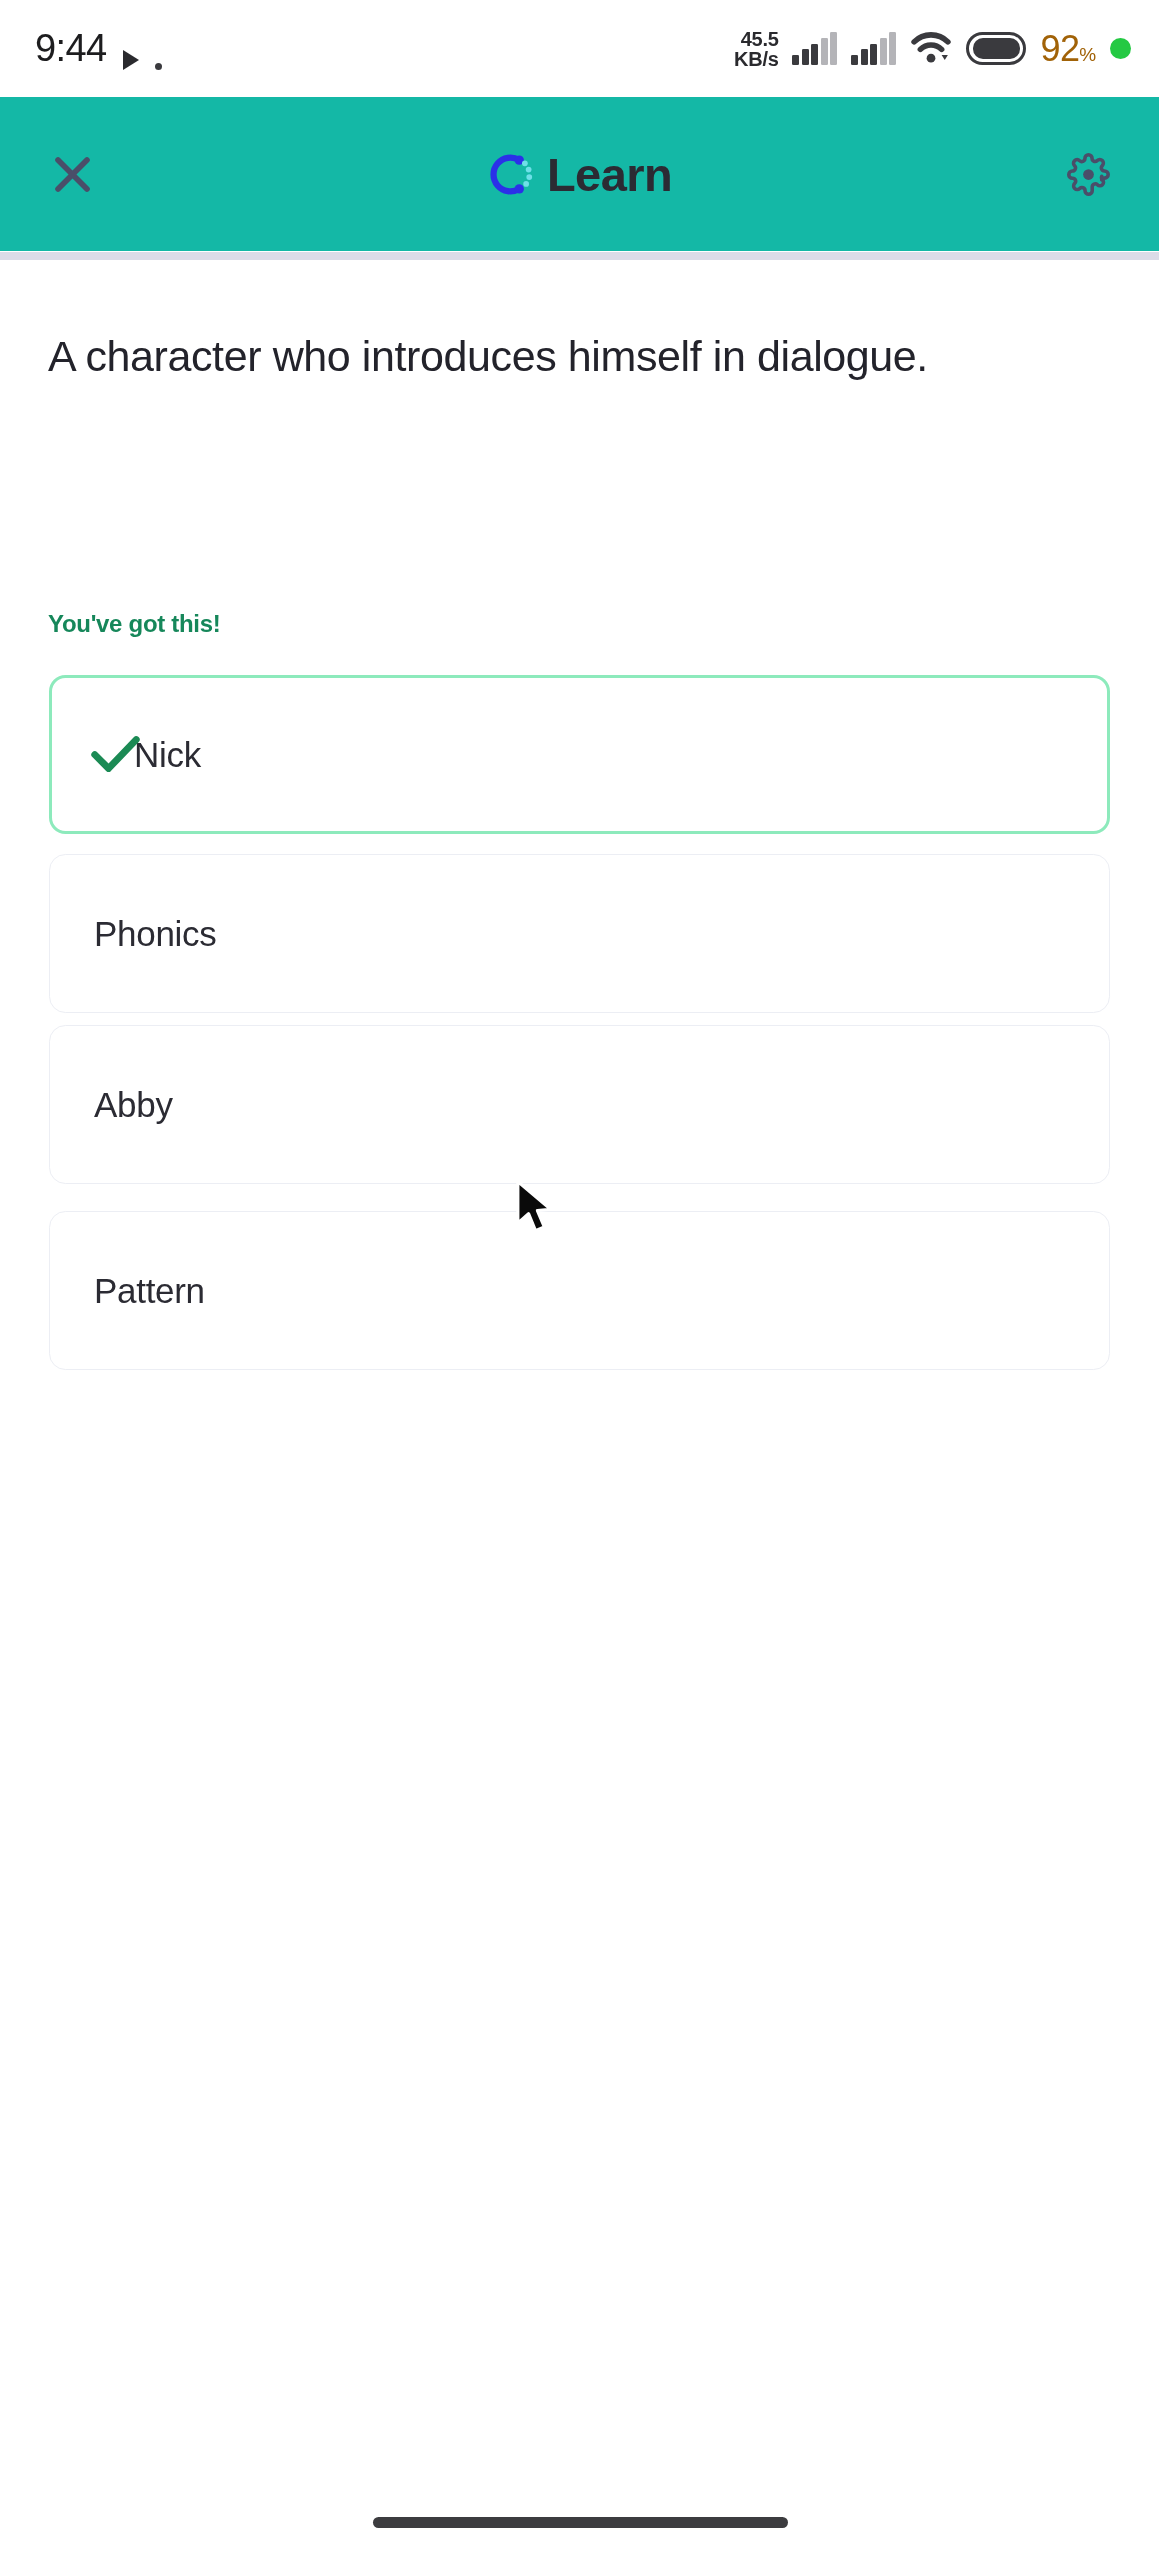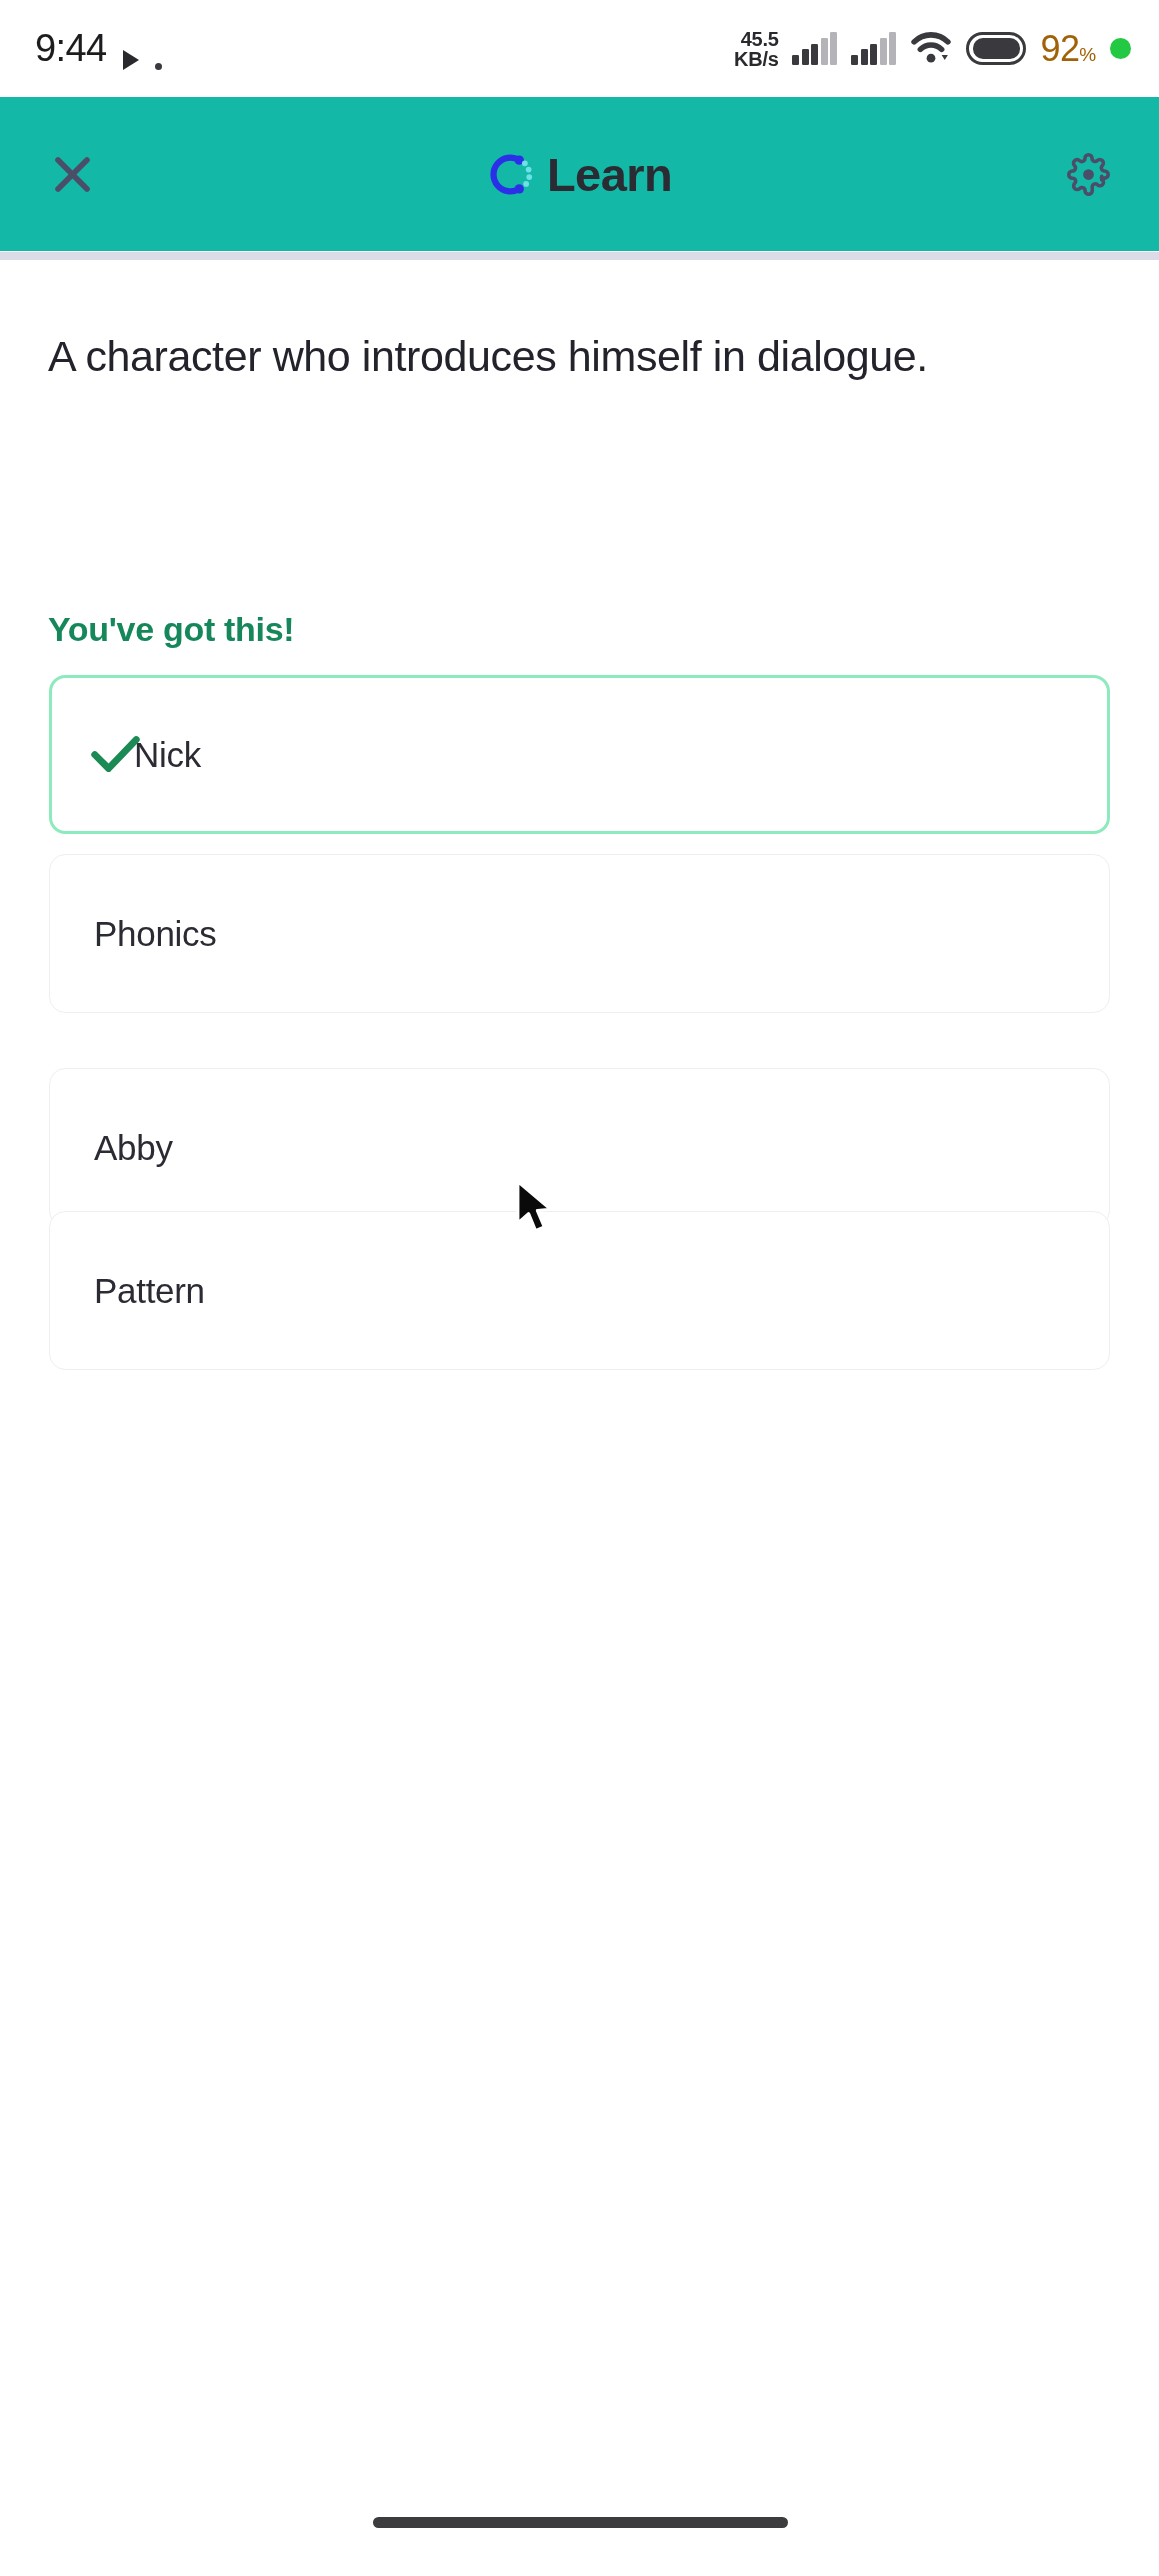--- a/index.html
+++ b/index.html
@@ -64,36 +64,36 @@
   }
 
   
   #content{ position:absolute; top:260px; left:0; width:1160px; height:2201px; background:#ffffff; }
   #question{
     position:absolute; top:69px; left:48px; width:1044px;
     font-size:43px; line-height:1.28; color:#23232b; letter-spacing:-0.4px;
   }
   #feedback{
     position:absolute; top:350px; left:48px;
-    font-size:34px; font-weight:bold; color:#16875a; letter-spacing:-0.3px;
+    font-size:24px; font-weight:bold; color:#16875a; letter-spacing:-0.3px;
   }
 
   .opt{
     position:absolute; left:49px; width:1061px; height:159px;
     background:#ffffff; border:1.9px solid #eceef4; border-radius:16.4px;
     display:flex; align-items:center; padding-left:44px; cursor:pointer;
   }
   .opt.correct{ border:3.8px solid #8deabc; }
   .opt .label{ font-size:35px; color:#2b2b33; letter-spacing:-0.3px; }
   .opt.correct .label{ margin-left:38px; }
   .check{ position:absolute; left:39px; top:50%; transform:translateY(-50%); }
 
   #opt0{ top:415px; }
   #opt1{ top:594px; }
-  #opt2{ top:808px; }
+  #opt2{ top:765px; }
   #opt3{ top:951px; }
 
   
   #cursor{ position:absolute; left:514px; top:1179px; width:43px; height:58px; z-index:50; pointer-events:none; }
 
   
   #nav-bar{ position:absolute; left:0; bottom:0; width:1160px; height:86px; background:#ffffff;
             display:flex; align-items:center; justify-content:center; }
   #home-indicator{ width:415px; height:11.3px; border-radius:5.7px; background:#3c3c3f; margin-bottom:21.4px; }
 </style>

